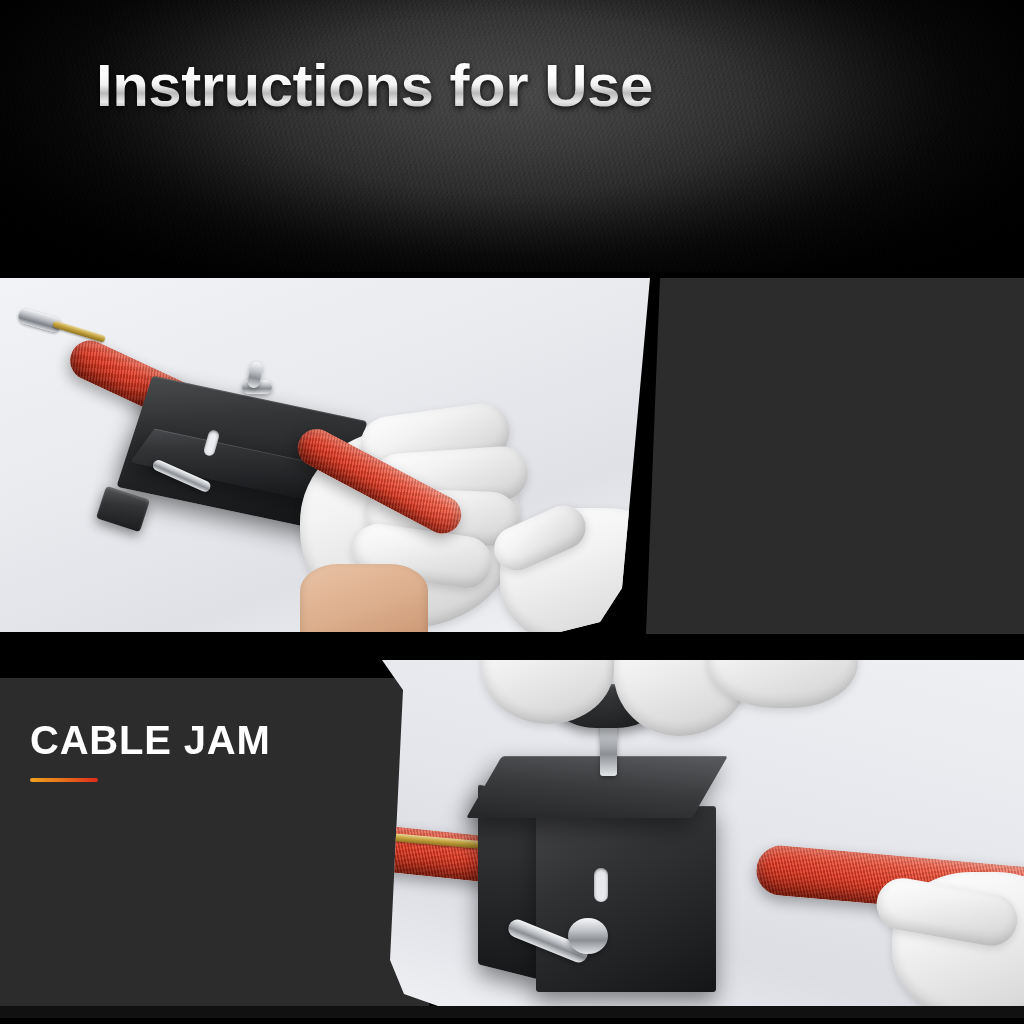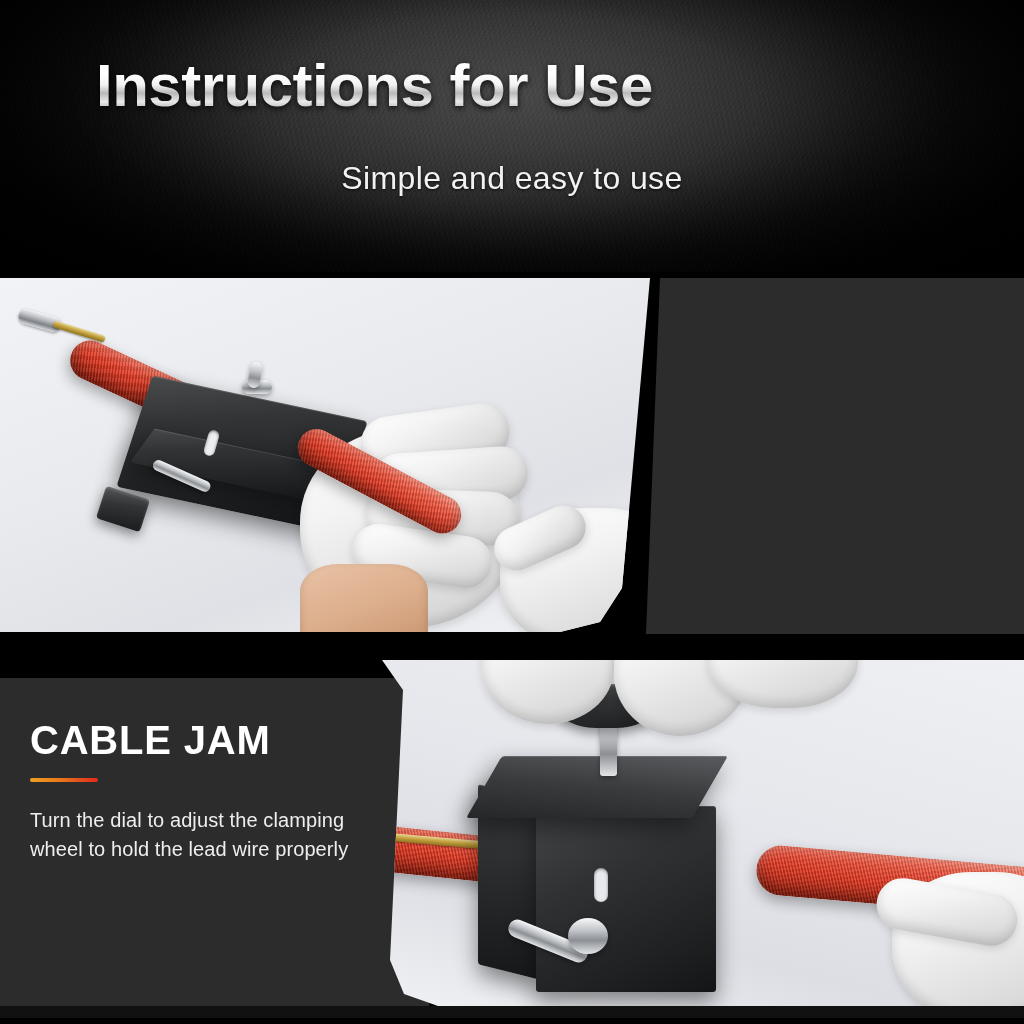--- a/index.html
+++ b/index.html
@@ -95,21 +95,20 @@
 </style>
 </head>
 <body>
 
 <div class="stage">
 
   <div class="header">
     <div class="grain"></div>
     <div class="vign"></div>
     <div class="title">Instructions for Use</div>
-    <div class="subtitle">Simple and easy to use</div>
   </div>
 
   <div class="sec1">
 
     <div class="sec1-panel"></div>
 
     <div class="sec1-photo">
 
       <div class="tip" style="left:18px;top:35px;width:44px;height:15px;transform:rotate(16deg);"></div>
       <div class="wire" style="left:52px;top:50px;width:54px;height:7px;transform:rotate(17deg);"></div>
@@ -178,19 +177,18 @@
       <div class="glove" style="left:104px;top:-48px;width:132px;height:112px;border-radius:44% 44% 50% 50%;"></div>
       <div class="glove" style="left:236px;top:-52px;width:136px;height:128px;border-radius:46% 46% 52% 48%;"></div>
       <div class="glove" style="left:330px;top:-56px;width:150px;height:104px;border-radius:44%;"></div>
 
       <div class="glove" style="left:514px;top:212px;width:180px;height:150px;border-radius:44% 42% 46% 48%;"></div>
       <div class="glove" style="left:498px;top:226px;width:142px;height:52px;border-radius:999px;transform:rotate(10deg);"></div>
     </div>
 
     <div class="cj-title">CABLE JAM</div>
     <div class="cj-rule"></div>
-    <div class="cj-body">Turn the dial to adjust the clamping wheel to hold the lead wire properly</div>
   </div>
 
   <div class="foot"></div>
   <div class="foot-b"></div>
 
 </div>
 
 </body></html>

